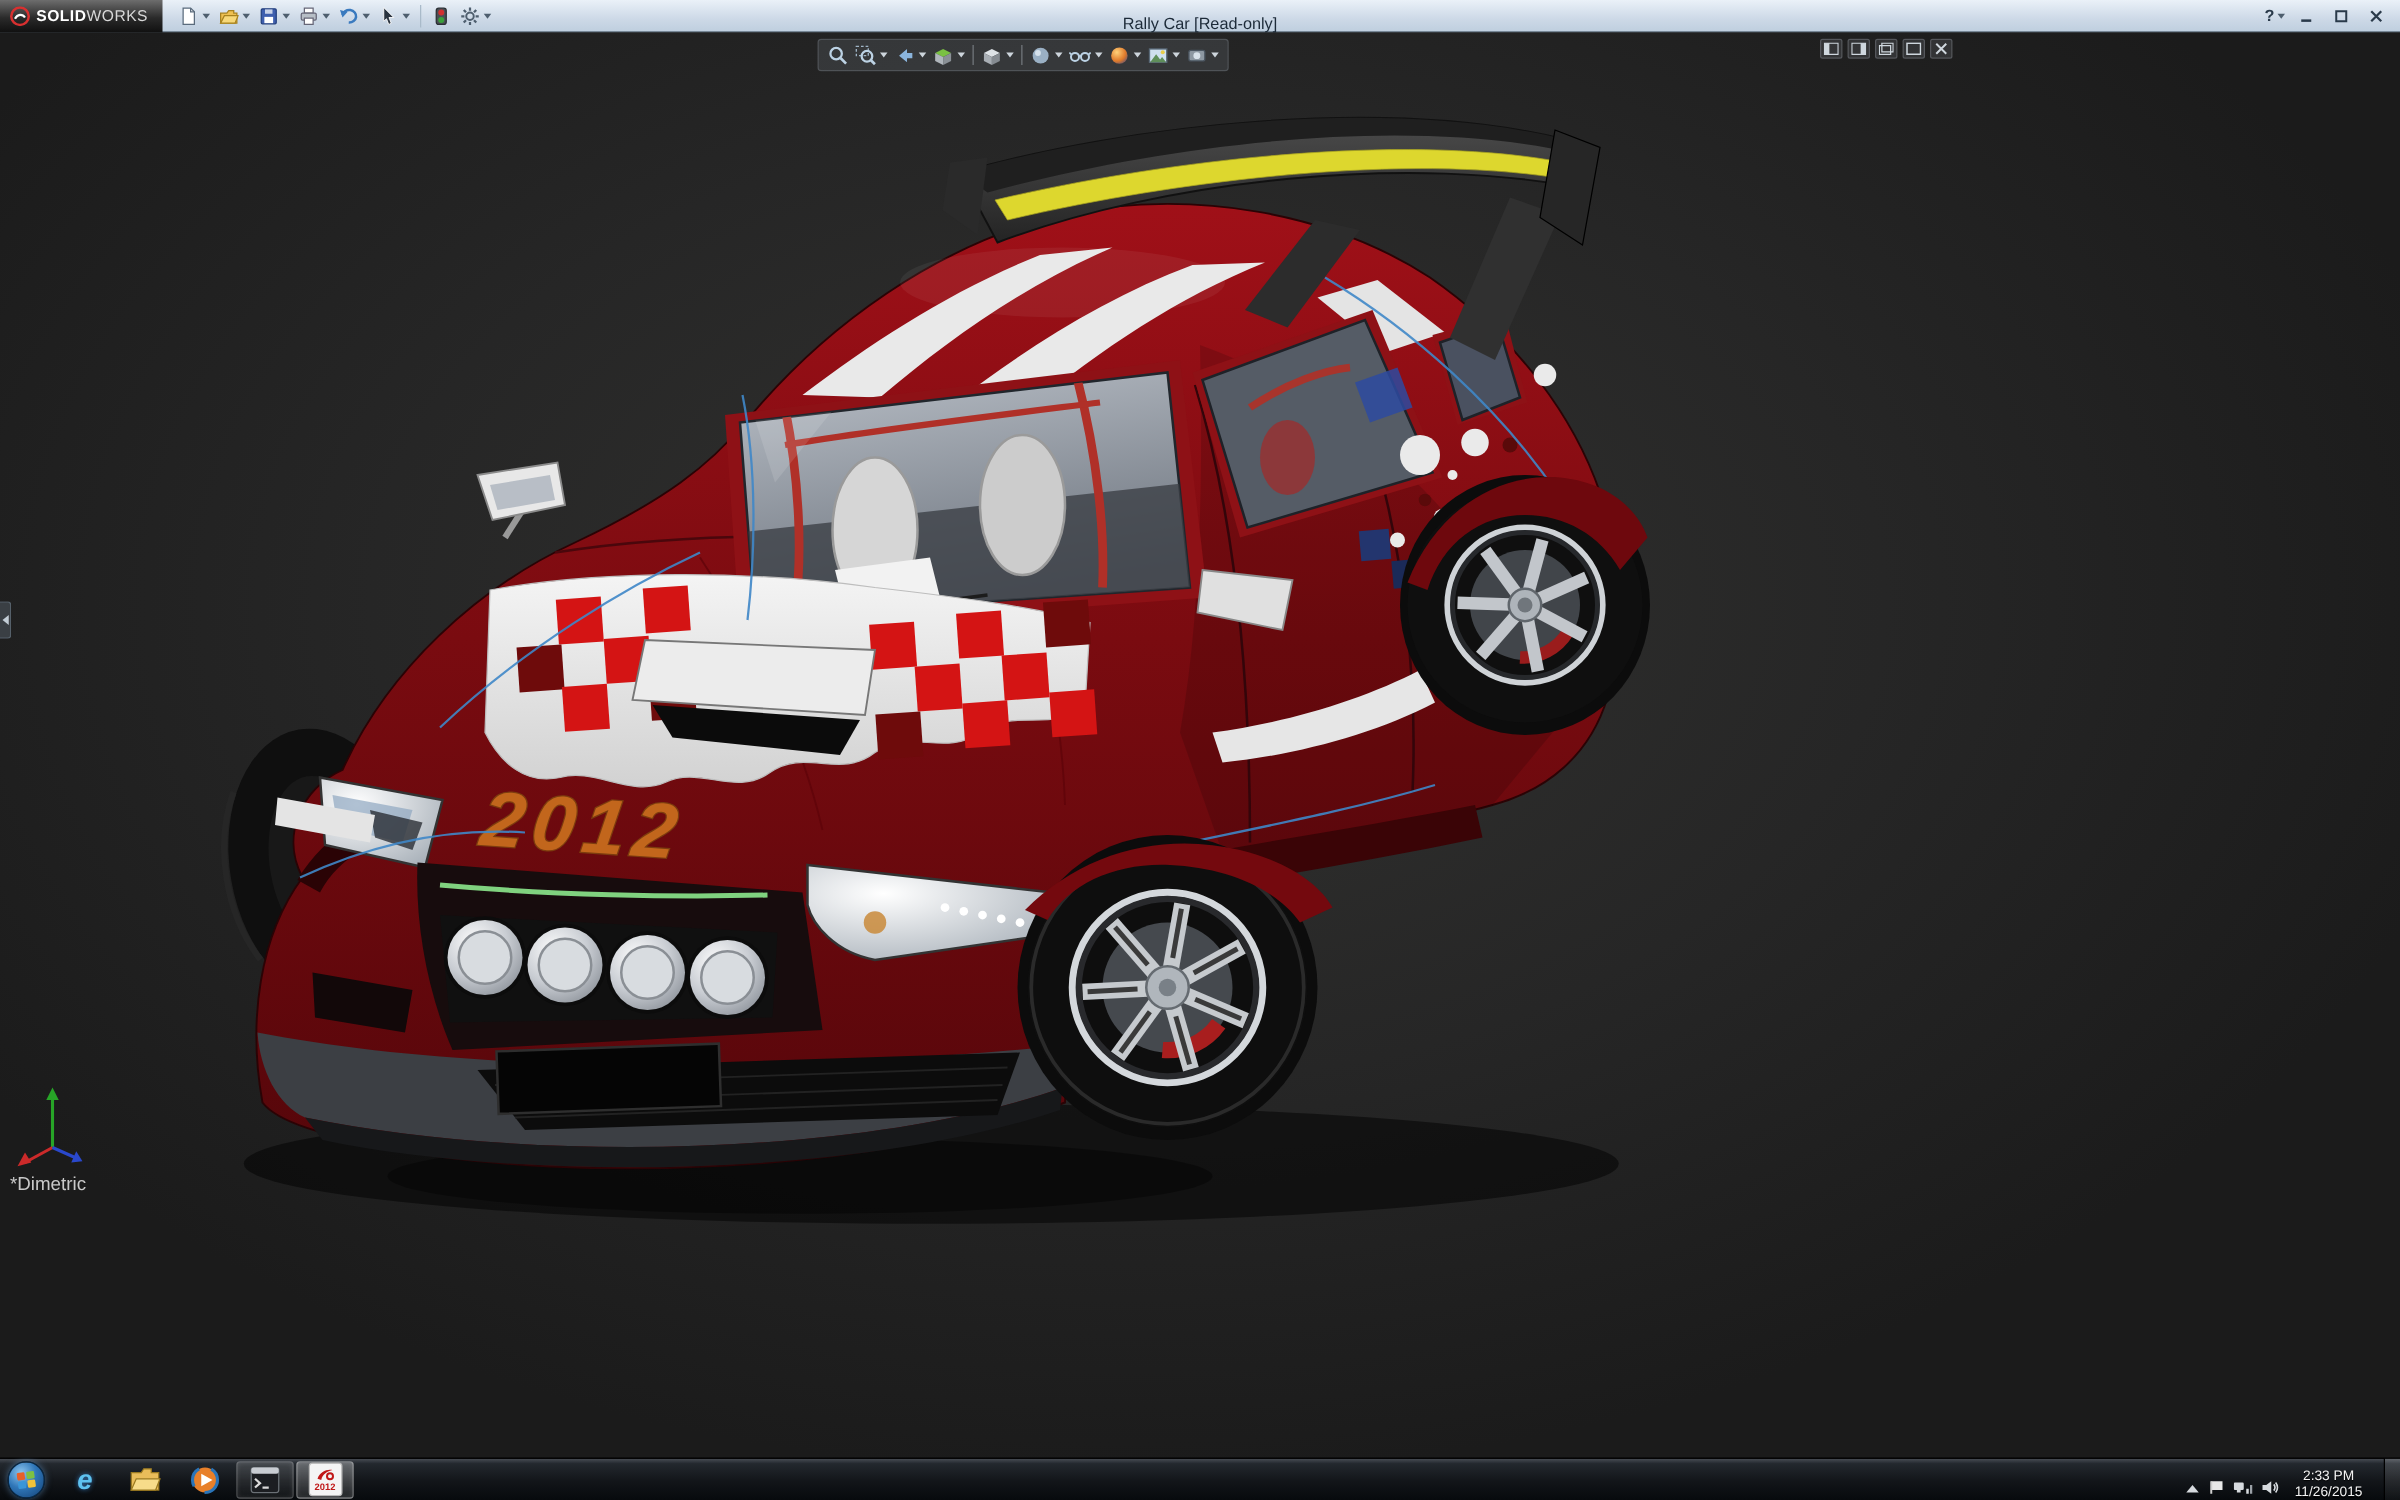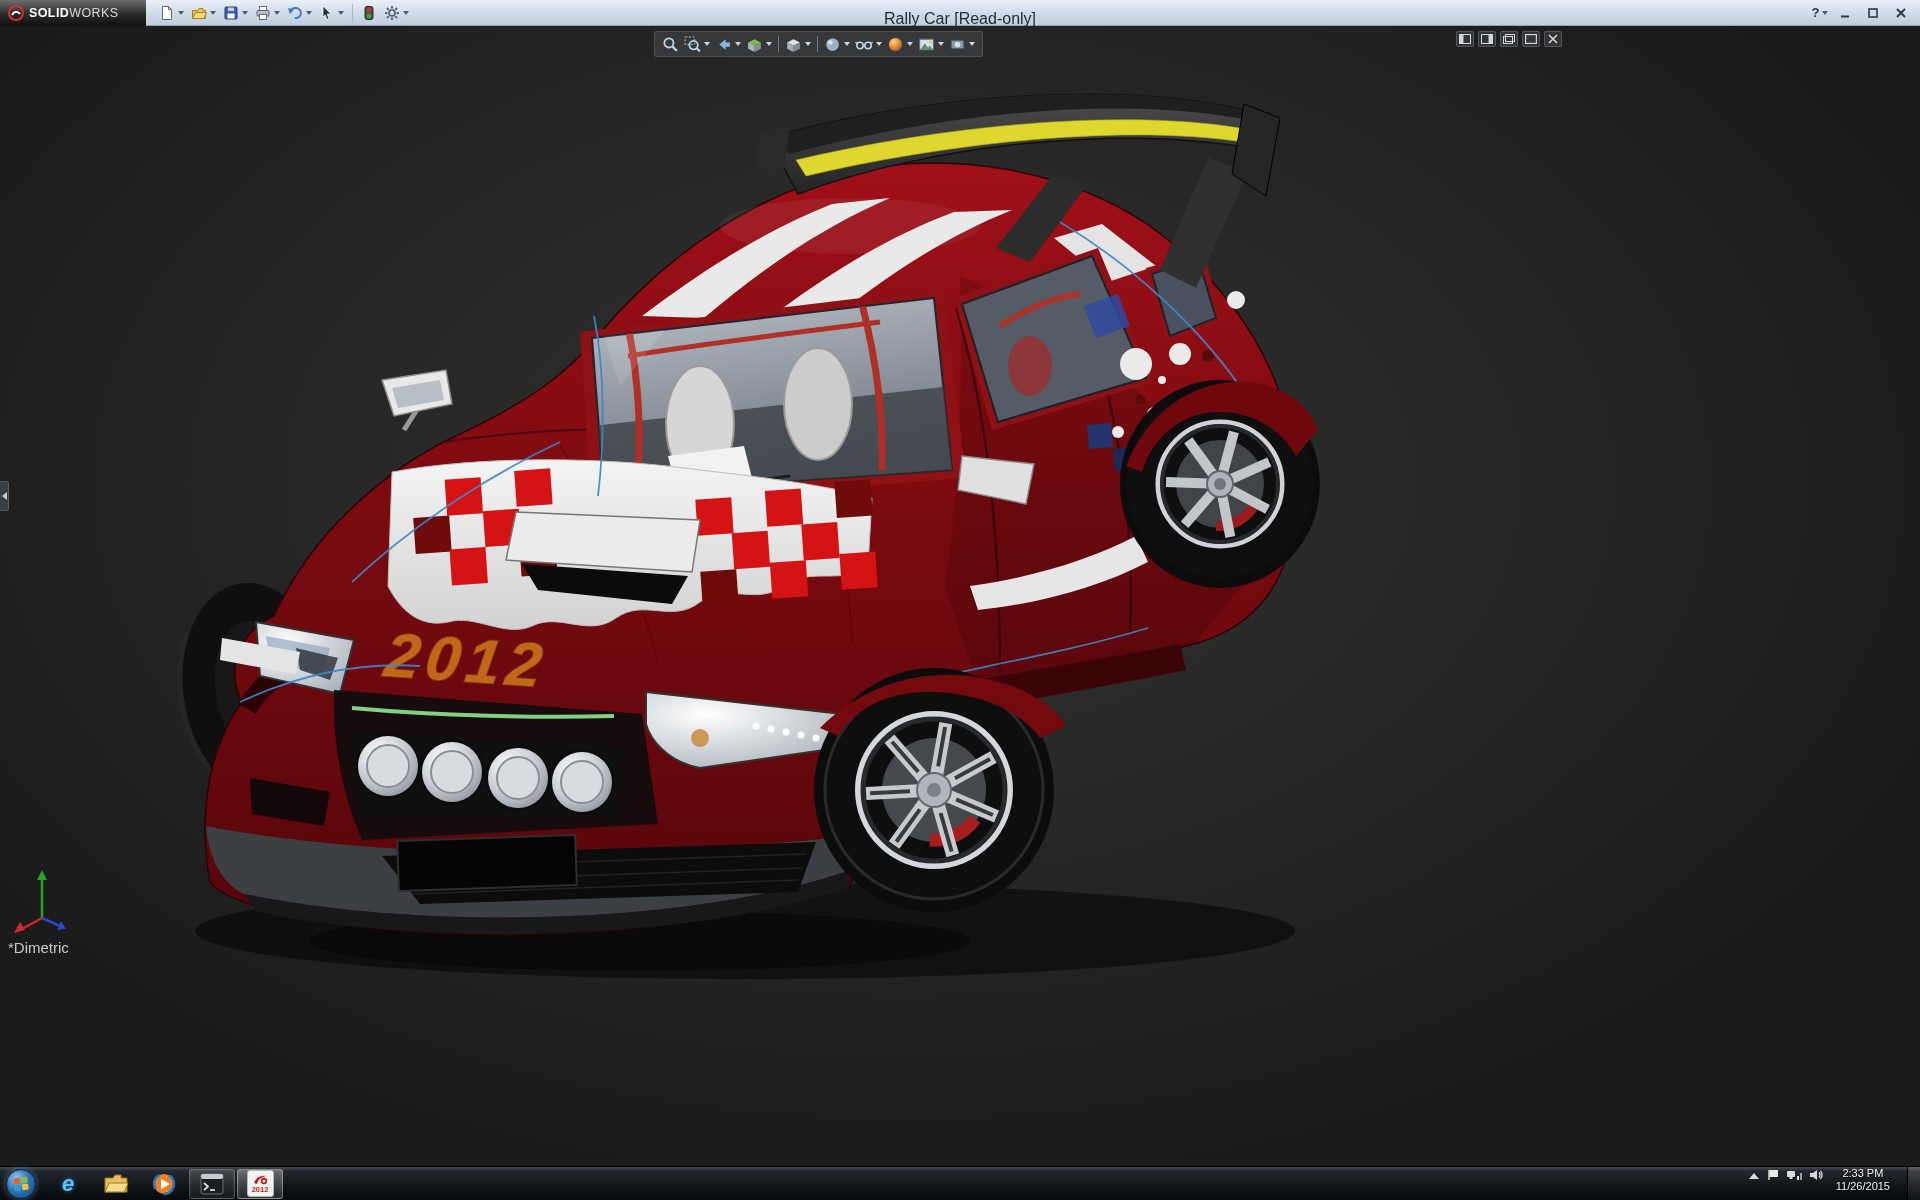--- a/index.html
+++ b/index.html
@@ -1,30 +1,30 @@
 <!DOCTYPE html>
 <html><head>
 <meta charset="utf-8">
 <style>
   * { margin:0; padding:0; box-sizing:border-box; }
   html,body { width:1920px; height:1200px; overflow:hidden; font-family:"Liberation Sans", sans-serif; background:#000; }
   .app { width:1920px; height:1200px; display:flex; flex-direction:column; }
 
   
   .titlebar { height:26px; background:linear-gradient(#eaf1f8,#cdd9e7 60%,#bfcfdf); border-bottom:1px solid #8fa3b5; display:flex; align-items:center; position:relative; flex:0 0 26px; }
-  .sw-logo { height:26px; background:linear-gradient(#6d6d6d,#2a2a2a 55%,#101010); display:flex; align-items:center; gap:5px; padding:0 28px 0 8px; }
+  .sw-logo { height:26px; background:linear-gradient(#6d6d6d,#2a2a2a 55%,#101010); display:flex; align-items:center; gap:5px; padding:0 12px 0 8px; }
   .sw-mark { width:16px; height:16px; }
   .sw-brand { color:#fff; font-size:12.5px; letter-spacing:.4px; }
   .sw-brand .bold { font-weight:bold; color:#fff; }
   .sw-brand .light { font-weight:normal; color:#d8d8d8; }
   .tb-tools { display:flex; align-items:center; margin-left:10px; gap:1px; }
   .tb-btn { display:flex; align-items:center; height:22px; padding:0 3px; border-radius:2px; }
   .caret { width:0; height:0; border-left:3px solid transparent; border-right:3px solid transparent; border-top:4px solid #4e5e6e; margin-left:3px; }
   .tb-sep { width:1px; height:18px; background:#a9bac9; margin:0 4px; }
-  .win-title { position:absolute; left:50%; transform:translateX(-50%); font-size:16px; color:#1c2a38; white-space:nowrap;margin-top:12px; }
+  .win-title { position:absolute; left:50%; transform:translateX(-50%); font-size:13px; color:#1c2a38; white-space:nowrap;margin-top:12px; }
   .win-controls { margin-left:auto; display:flex; align-items:center; gap:2px; padding-right:6px; }
   .wc-btn { width:26px; height:20px; display:flex; align-items:center; justify-content:center; border-radius:2px; color:#2a3a4a; font-size:13px; }
   .wc-help { width:20px; font-weight:bold; }
 
   
   .viewport { position:relative; flex:1 1 auto; height:1140px; background:radial-gradient(1100px 700px at 47% 40%, #323230 0%, #262626 55%, #1b1b1b 100%); overflow:hidden; }
   .car-canvas { position:absolute; inset:0; }
 
   .hud { position:absolute; top:5px; left:654px; display:flex; align-items:center; gap:1px; background:rgba(96,102,108,.30); border:1px solid rgba(130,136,142,.35); border-radius:3px; padding:1px 5px; }
   .hud-btn { height:22px; display:flex; align-items:center; justify-content:center; padding:0 2px; border-radius:2px; }
@@ -42,21 +42,21 @@
 
   
   .taskbar { height:34px; flex:0 0 34px; background:linear-gradient(#474c54,#23282e 12%,#121519 55%,#070a0d); border-top:1px solid #000; display:flex; align-items:center; }
   .start-orb { width:30px; height:30px; margin:0 8px 0 6px; border-radius:50%; background:radial-gradient(circle at 35% 30%, #8ec6ef 0%, #2f76b8 45%, #123f73 100%); border:1px solid #0a2742; display:flex; align-items:center; justify-content:center; box-shadow:0 0 6px rgba(120,180,240,.5); }
   .tb-app { width:46px; height:30px; margin:0 1px; display:flex; align-items:center; justify-content:center; border-radius:3px; border:1px solid transparent; }
   .tb-app.open { background:linear-gradient(rgba(255,255,255,.14),rgba(255,255,255,.04)); border-color:rgba(255,255,255,.22); box-shadow:inset 0 0 4px rgba(255,255,255,.12); }
   .tb-app.active { background:linear-gradient(rgba(255,255,255,.30),rgba(255,255,255,.10)); border-color:rgba(255,255,255,.35); }
   .ie-e { font-size:22px; font-style:italic; font-weight:bold; color:#5ec2f0; text-shadow:0 0 4px rgba(60,140,220,.8); line-height:1; }
   .sw-tile { width:27px; height:27px; background:#f4f4f4; border:1px solid #b8b8b8; border-radius:3px; display:flex; flex-direction:column; align-items:center; justify-content:center; }
   .sw-tile .yr { font-size:7.5px; font-weight:bold; color:#c01818; line-height:8px; }
-  .tray { margin-left:auto; display:flex; align-items:flex-start; gap:7px; }
+  .tray { margin-left:auto; display:flex; align-items:flex-end; gap:7px; }
   .clock { text-align:center; color:#f2f2f2; font-size:11px; line-height:13px; padding:0 10px 0 6px; text-shadow:0 1px 1px #000; }
   .show-desktop { width:13px; height:34px; border-left:1px solid #000; background:linear-gradient(rgba(255,255,255,.14),rgba(255,255,255,.03)); }
 </style>
 </head>
 <body>
 
 <div class="app">
 
   <div class="titlebar">
     <div class="sw-logo">

